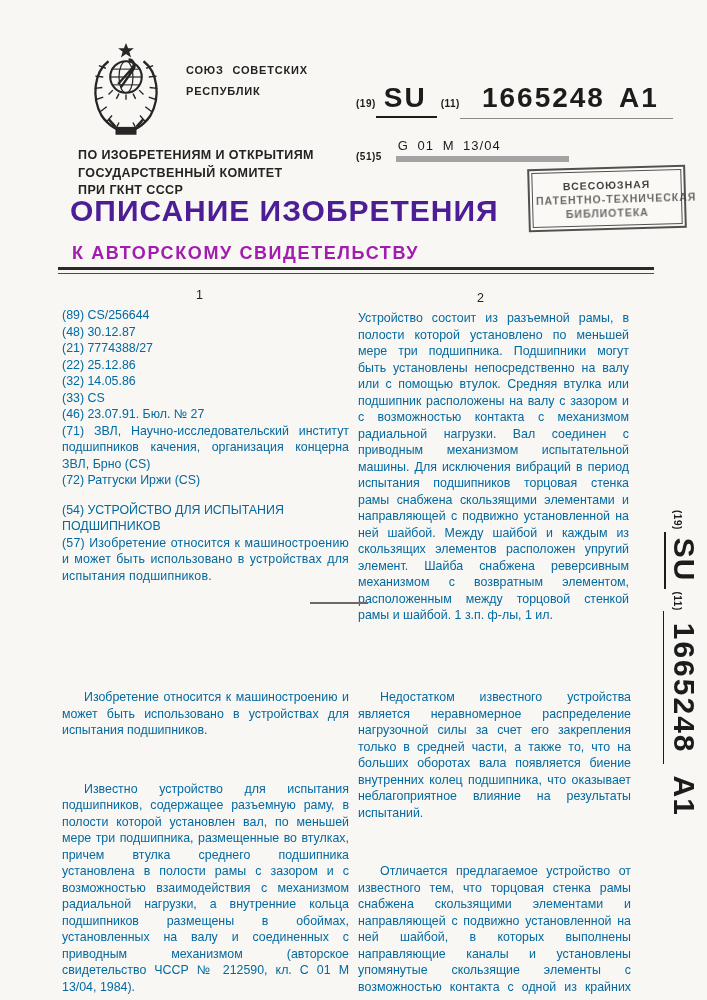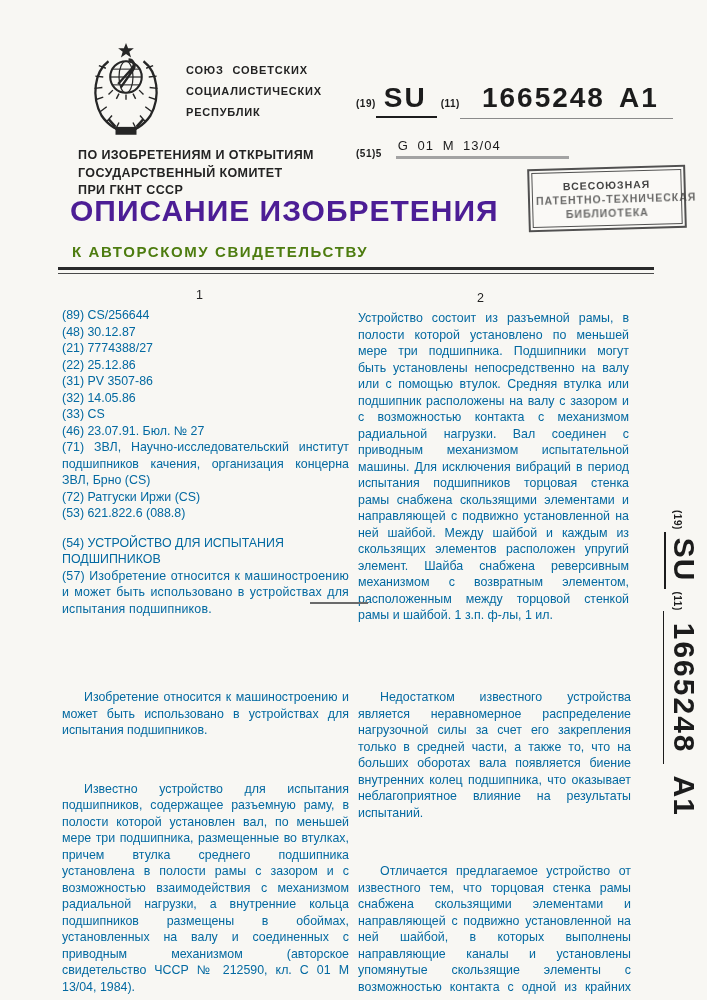--- a/index.html
+++ b/index.html
@@ -18,30 +18,30 @@
   .country{left:186px;top:60px;font-size:11px;font-weight:bold;line-height:21px;letter-spacing:.8px;word-spacing:5px;color:#232323;}
   .committee{left:78px;top:147px;font-size:12.5px;font-weight:bold;line-height:17.5px;letter-spacing:.4px;color:#232323;}
 
   .docid{left:356px;top:82px;display:flex;align-items:baseline;white-space:nowrap;}
   .code-small{font-size:10px;font-weight:bold;letter-spacing:.5px;}
   .docid .su{font-size:28px;font-weight:bold;letter-spacing:2px;border-bottom:2px solid #1c1c1c;padding:0 10px 2px 8px;margin-right:4px;}
   .docid .num{font-size:28px;font-weight:bold;letter-spacing:2px;border-bottom:1px solid #8a8a8a;padding:0 14px 4px 22px;}
   .docid .kind{margin-left:14px;}
 
   .ipc{left:356px;top:138px;font-size:13px;display:flex;align-items:flex-end;}
-  .ipc .val{margin-left:14px;letter-spacing:1px;word-spacing:4px;border-bottom:3px solid #a3a3a3;padding:0 68px 3px 2px;}
+  .ipc .val{margin-left:14px;letter-spacing:1px;word-spacing:4px;border-bottom:6px solid #a3a3a3;padding:0 68px 3px 2px;}
 
   .stamp{left:528px;top:167px;width:150px;border:2px solid #3a3a3a;padding:2px;transform:rotate(-1.6deg);opacity:.88;background:rgba(255,255,255,.25);}
   .stamp-inner{border:1px solid #3a3a3a;padding:6px 3px 5px;text-align:center;}
   .stamp-line{font-size:10.5px;font-weight:bold;letter-spacing:1px;color:#2c2c2c;line-height:14px;white-space:nowrap;}
   .stamp-line.worn{filter:blur(.4px);opacity:.8;}
 
   
   .title-main{left:70px;top:194px;font-size:30px;font-weight:bold;letter-spacing:1px;color:#4c1d95;}
-  .title-sub{left:72px;top:243px;font-size:15px;font-weight:bold;letter-spacing:1.6px;color:#4d7c0f;}
+  .title-sub{left:72px;top:243px;font-size:18px;font-weight:bold;letter-spacing:1.6px;color:#a21caf;}
   .rule-a{left:58px;top:267px;width:596px;border-top:3px solid #2a2a2a;}
   .rule-b{left:58px;top:273px;width:596px;border-top:1px solid #4a4a4a;}
 
   .colnum{font-size:12.5px;color:#222;}
   .colnum-1{left:196px;top:288px;}
   .colnum-2{left:477px;top:291px;}
 
   
   .body-txt{font-size:12.4px;line-height:16.5px;color:#0369a1;}
   .col-left-top{left:62px;top:307px;width:287px;}
@@ -92,21 +92,20 @@
       <path d="M27 30 l-8 -3 M24 40 l-9 -1 M23 52 l-9 1 M24 63 l-9 3 M28 74 l-8 6 M34 84 l-6 7 M42 92 l-4 8"></path>
       <path d="M73 30 l8 -3 M76 40 l9 -1 M77 52 l9 1 M76 63 l9 3 M72 74 l8 6 M66 84 l6 7 M58 92 l4 8"></path>
     </g>
     <path d="M38 97 h24 v9 h-24 z" fill="#262626" stroke="none"></path>
     <path d="M30 88 l8 9 M70 88 l-8 9" stroke-width="3"></path>
   </svg>
 </div>
 
 <div class="abs country">
   <div>СОЮЗ СОВЕТСКИХ</div>
-  <div>СОЦИАЛИСТИЧЕСКИХ</div>
   <div>РЕСПУБЛИК</div>
 </div>
 
 <div class="abs committee">
   <div>ПО ИЗОБРЕТЕНИЯМ И ОТКРЫТИЯМ</div>
   <div>ГОСУДАРСТВЕННЫЙ КОМИТЕТ</div>
   <div>ПРИ ГКНТ СССР</div>
 </div>
 
 <div class="abs docid">
@@ -135,27 +134,25 @@
 <div class="abs rule-b"></div>
 
 <div class="abs colnum colnum-1">1</div>
 <div class="abs colnum colnum-2">2</div>
 
 <div class="abs body-txt col-left-top">
   <div class="bib-line">(89) CS/256644</div>
   <div class="bib-line">(48) 30.12.87</div>
   <div class="bib-line">(21) 7774388/27</div>
   <div class="bib-line">(22) 25.12.86</div>
-  <div class="bib-line">(31) PV 3507-86</div>
   <div class="bib-line">(32) 14.05.86</div>
   <div class="bib-line">(33) CS</div>
   <div class="bib-line">(46) 23.07.91. Бюл. № 27</div>
   <div class="bib-wrap">(71) ЗВЛ, Научно-исследовательский институт подшипников качения, организация концерна ЗВЛ, Брно (CS)</div>
   <div class="bib-line">(72) Ратгуски Иржи (CS)</div>
-  <div class="bib-line">(53) 621.822.6 (088.8)</div>
   <div class="gap"></div>
   <div class="invention-title">(54) УСТРОЙСТВО ДЛЯ ИСПЫТАНИЯ ПОДШИПНИКОВ</div>
   <div class="abstract-intro">(57) Изобретение относится к машиностроению и может быть использовано в устройствах для испытания подшипников.</div>
 </div>
 
 <div class="abs body-txt col-right-top">
   <p>Устройство состоит из разъемной рамы, в полости которой установлено по меньшей мере три подшипника. Подшипники могут быть установлены непосредственно на валу или с помощью втулок. Средняя втулка или подшипник расположены на валу с зазором и с возможностью контакта с механизмом радиальной нагрузки. Вал соединен с приводным механизмом испытательной машины. Для исключения вибраций в период испытания подшипников торцовая стенка рамы снабжена скользящими элементами и направляющей с подвижно установленной на ней шайбой. Между шайбой и каждым из скользящих элементов расположен упругий элемент. Шайба снабжена реверсивным механизмом с возвратным элементом, расположенным между торцовой стенкой рамы и шайбой. 1 з.п. ф-лы, 1 ил.</p>
 </div>
 
 <div class="abs mid-divider"></div>

